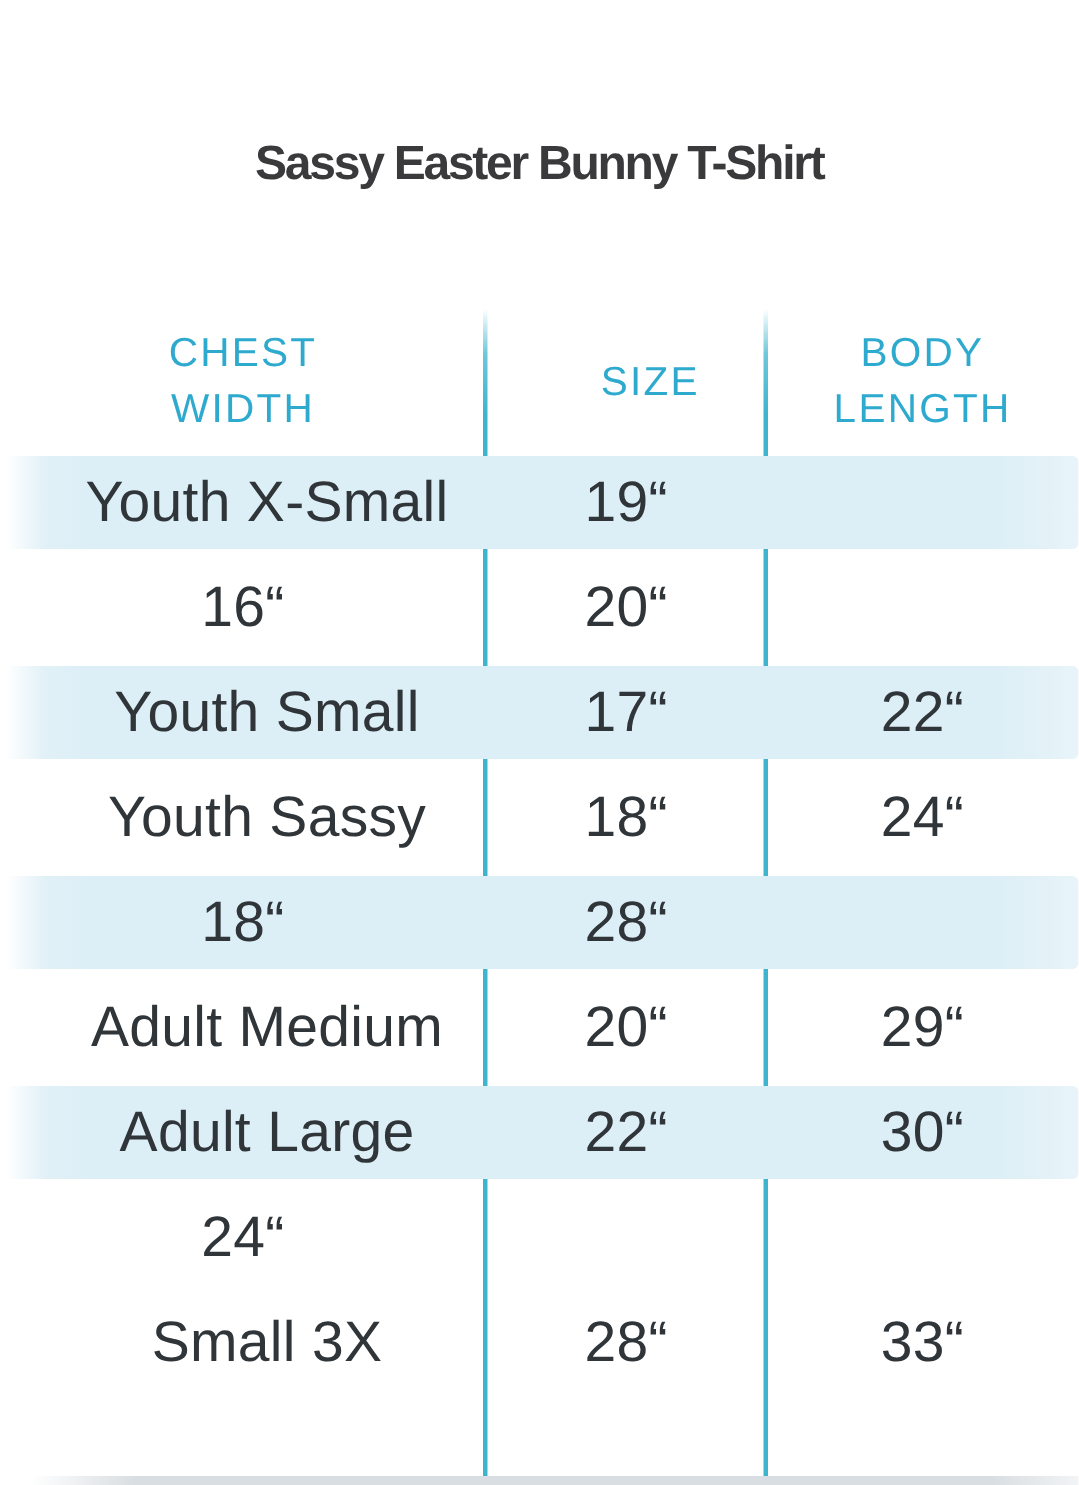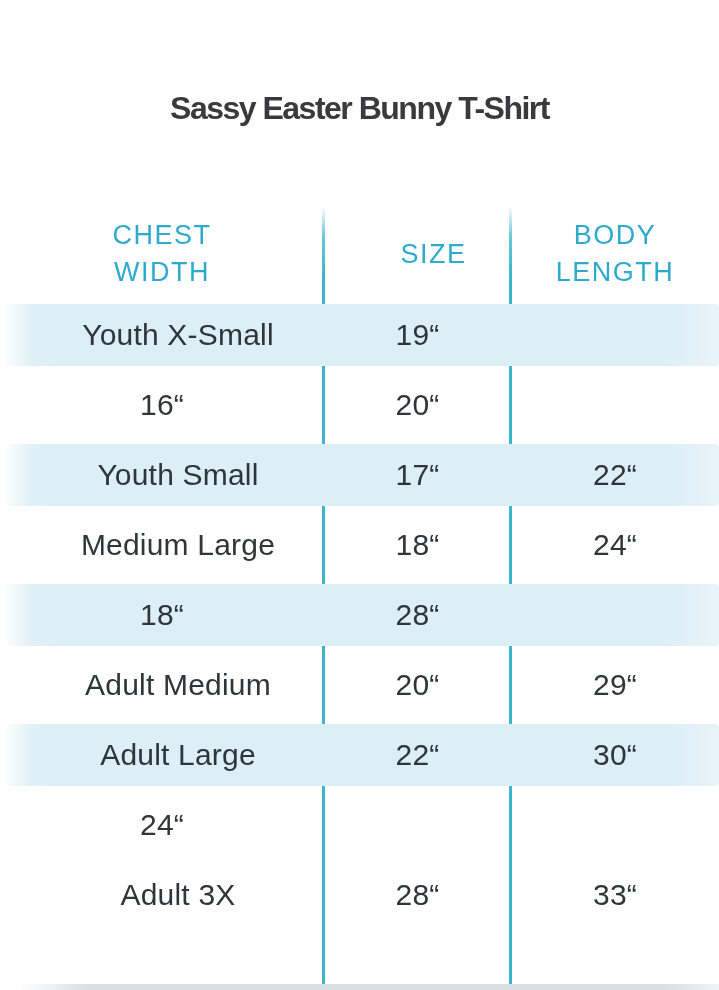--- a/index.html
+++ b/index.html
@@ -97,21 +97,21 @@
     background: linear-gradient(90deg,
       rgba(220,238,246,0) 4px,
       rgba(220,238,246,0.85) 30px,
       #dceef6 60px,
       #dceef6 92%,
       #e8f4f9 100%);
   }
   .row .cell {
     position: relative;
     text-align: center;
-    font-size: 30px;
+    font-size: 38px;
     color: #303539;
     letter-spacing: 0.2px;
   }
   .row .cell.size-cell {
     padding-left: 32px;
   }
 
   
   .bottom-strip {
     position: absolute;
@@ -152,21 +152,21 @@
     <div class="row">
     <div class="cell">16“</div>
     <div class="cell">20“</div>
   </div>
     <div class="row banded">
     <div class="cell size-cell">Youth Small</div>
     <div class="cell">17“</div>
     <div class="cell">22“</div>
   </div>
     <div class="row">
-    <div class="cell size-cell">Medium Large</div>
+    <div class="cell size-cell">Youth Sassy</div>
     <div class="cell">18“</div>
     <div class="cell">24“</div>
   </div>
     <div class="row banded">
     <div class="cell">18“</div>
     <div class="cell">28“</div>
   </div>
     <div class="row">
     <div class="cell size-cell">Adult Medium</div>
     <div class="cell">20“</div>
@@ -174,19 +174,19 @@
   </div>
     <div class="row banded">
     <div class="cell size-cell">Adult Large</div>
     <div class="cell">22“</div>
     <div class="cell">30“</div>
   </div>
     <div class="row">
     <div class="cell">24“</div>
   </div>
     <div class="row">
-    <div class="cell size-cell">Adult 3X</div>
+    <div class="cell size-cell">Small 3X</div>
     <div class="cell">28“</div>
     <div class="cell">33“</div>
   </div>
   </div>
 
 <div class="bottom-strip"></div>
 
 </body></html>

